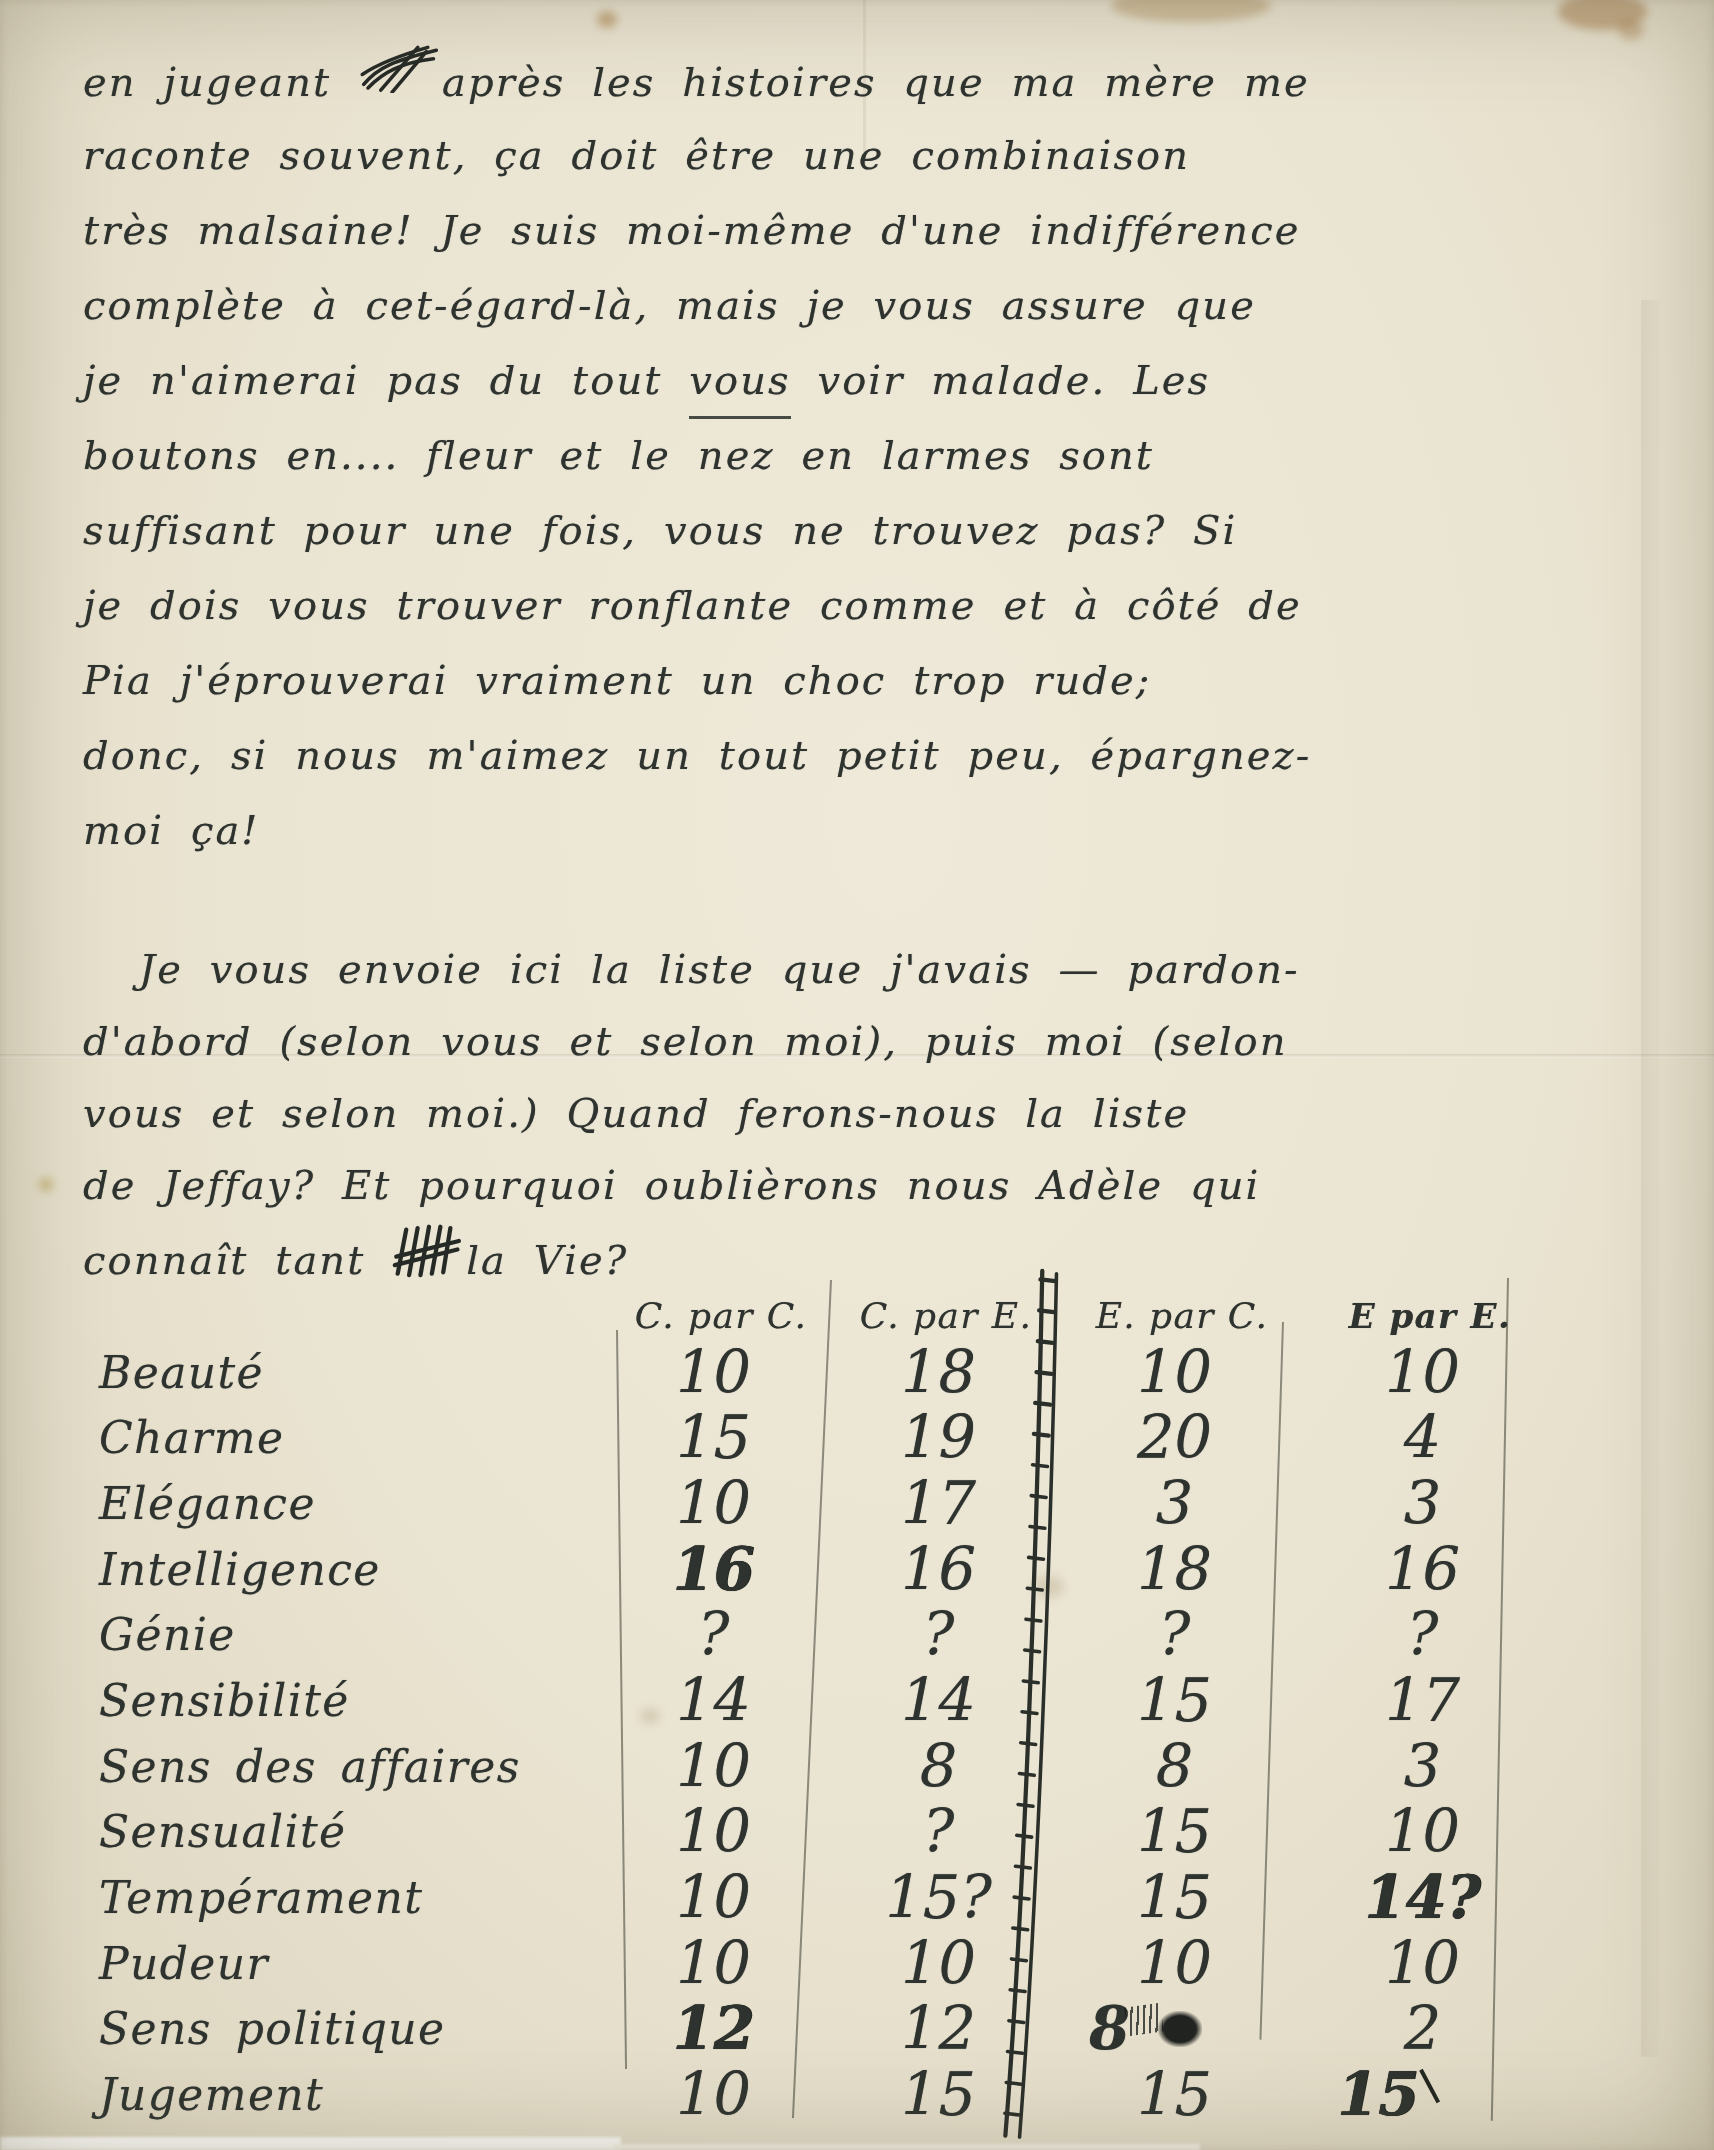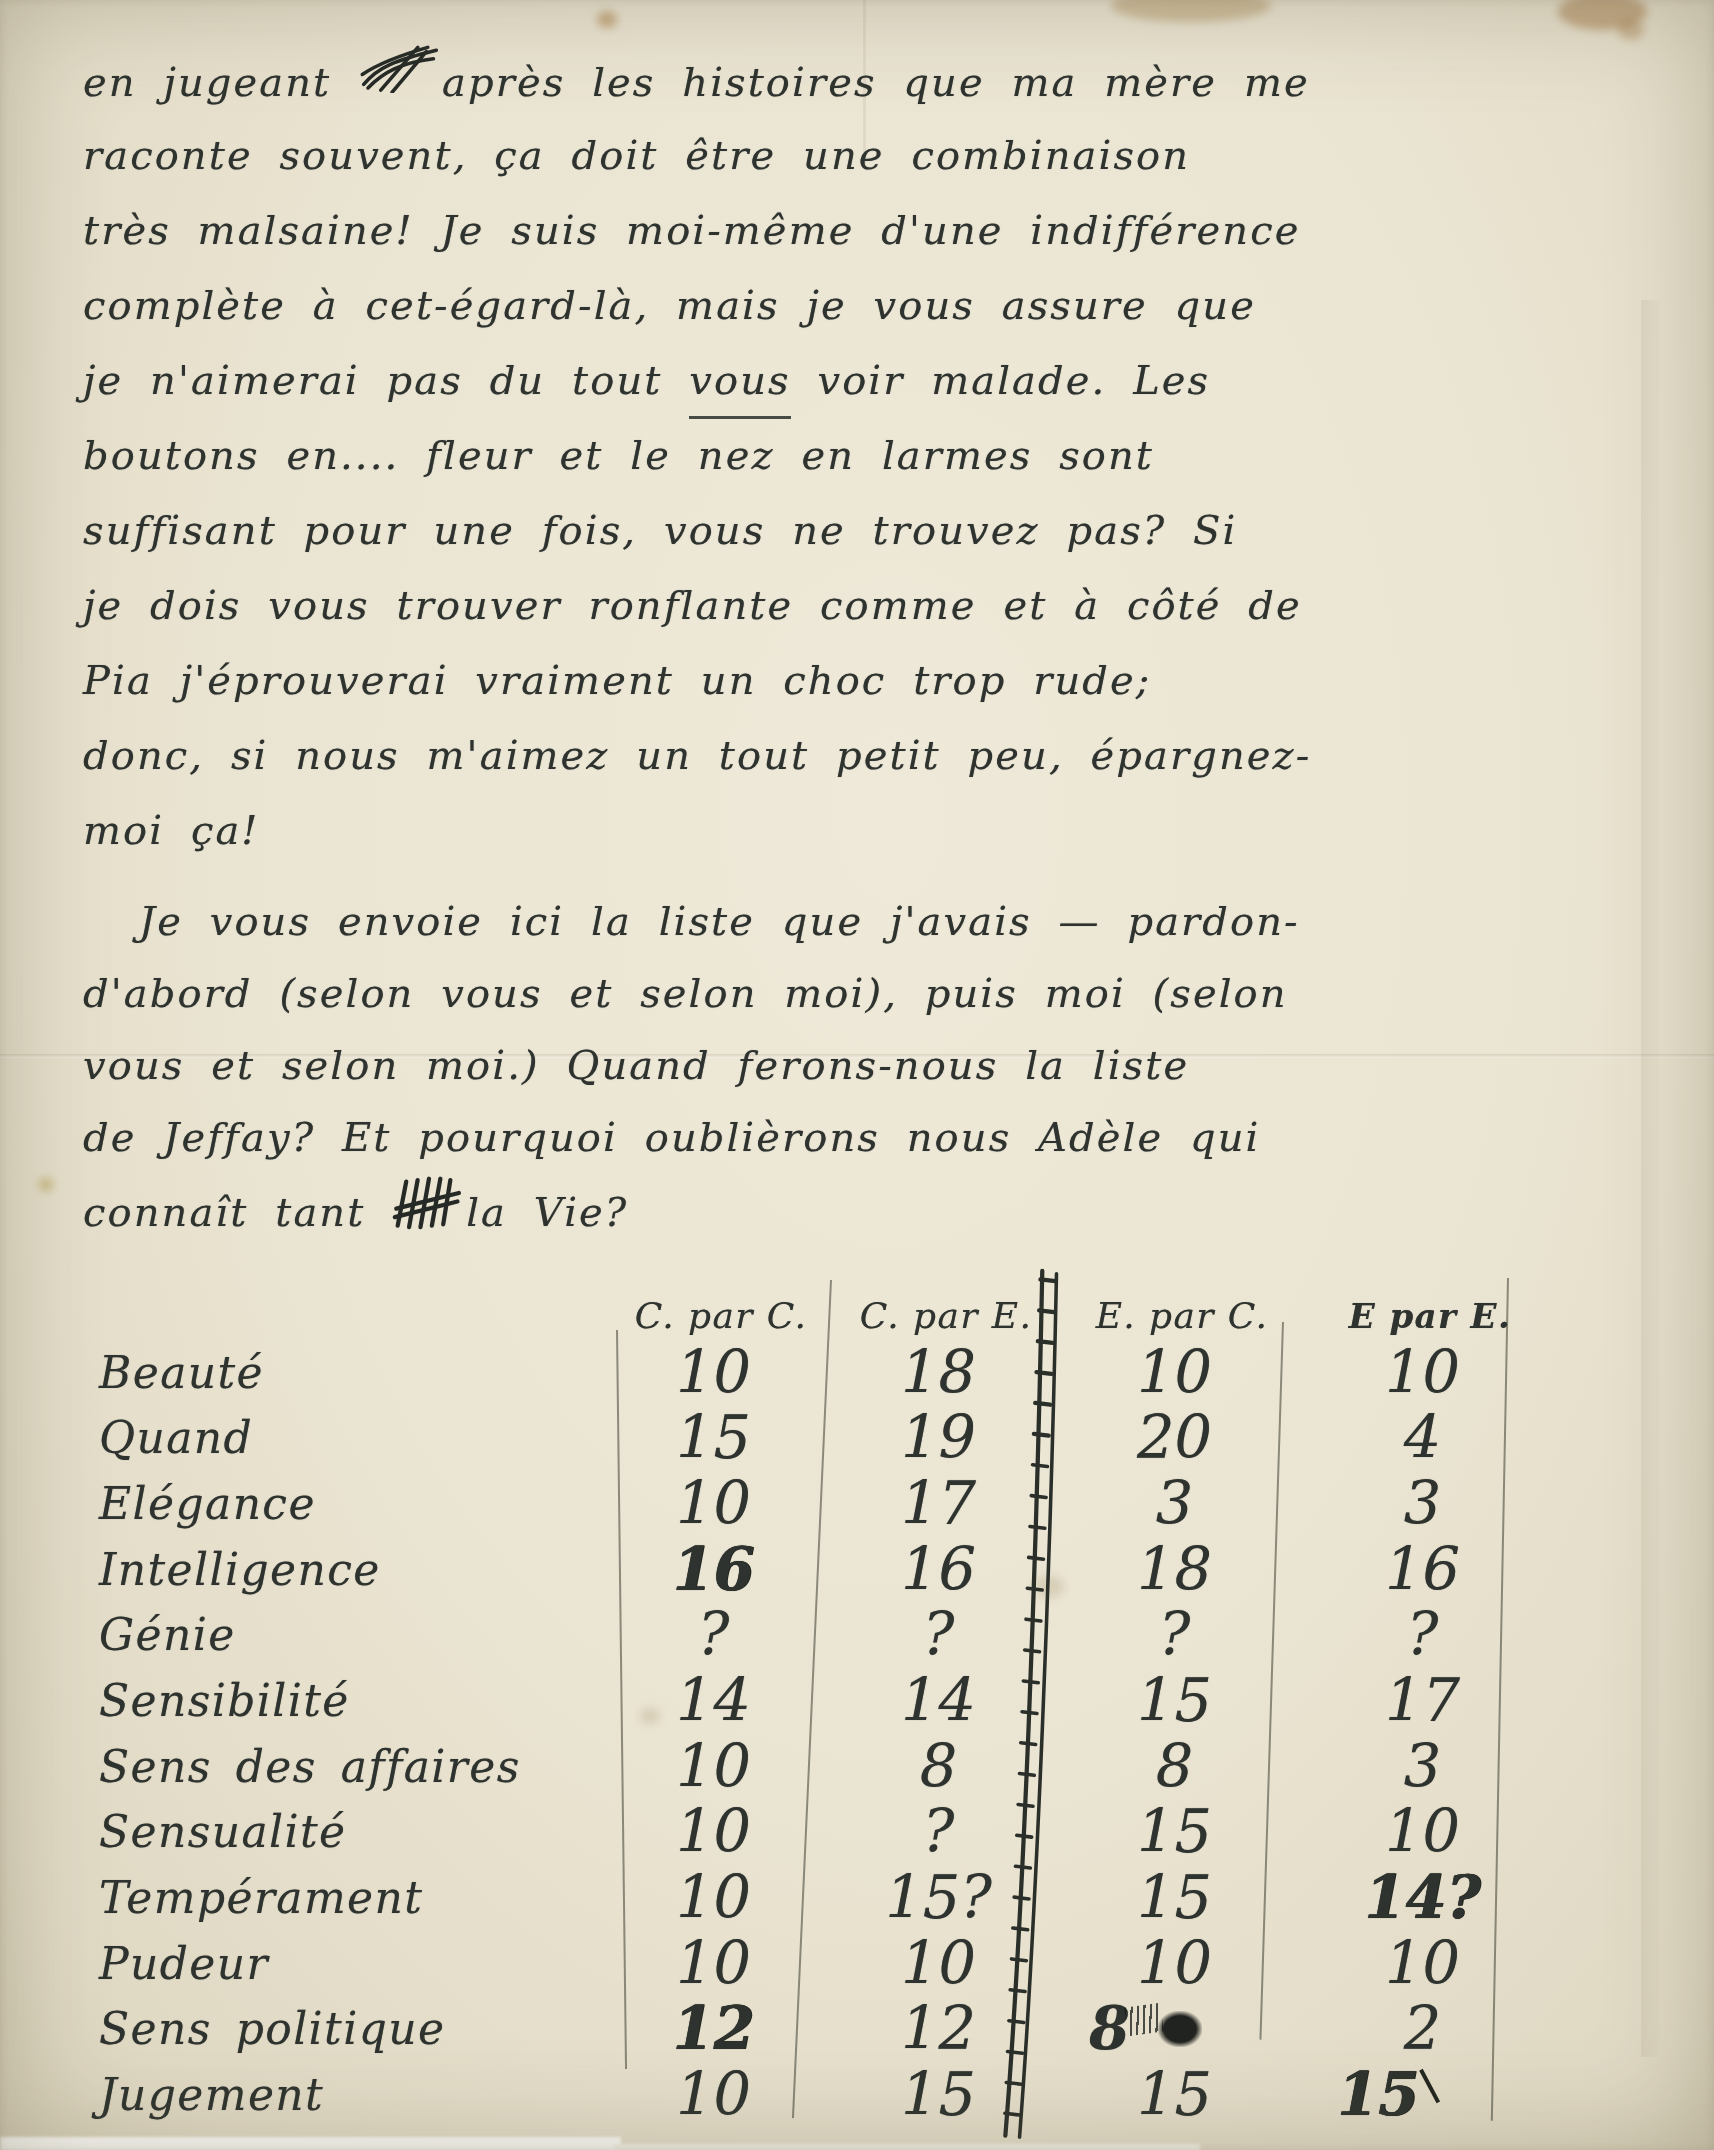--- a/index.html
+++ b/index.html
@@ -11,21 +11,21 @@
   .page::after{content:"";position:absolute;inset:0;pointer-events:none;
     box-shadow:inset 0 0 107px rgba(96,86,60,.32), inset 0 0 10px rgba(96,86,60,.15);}
   .hw{font-style:italic;}
   .para{position:absolute;left:83px;}
   .p1{top:43px;}
   .p1 .line{height:75px;line-height:75px;}
   .p2{top:885px;}
   .p2 .line{height:72px;line-height:72px;}
   .line{white-space:nowrap;font-size:40px;letter-spacing:2.1px;word-spacing:12px;font-style:italic;
         text-shadow:0 0 0.9px rgba(46,51,47,.55);}
-  .indent{padding-left:56px;}
+  .indent{padding-left:56px;margin-top:48px;}
   .ul{border-bottom:3.6px solid rgba(42,47,42,.85);padding-bottom:13px;margin-top:12px;}
   .scrib{display:inline-block;}
   .scrib svg{vertical-align:2.9px;}
   .scrib2 svg{vertical-align:-4.3px;}
   
   .thead,.trow{position:absolute;left:0;width:1714px;font-style:italic;}
   .thead{top:1270px;height:60px;line-height:60px;}
   .trow{height:66px;line-height:66px;}
   .th{position:absolute;width:186px;text-align:center;font-size:36px;letter-spacing:1.4px;
       text-shadow:0 0 0.7px rgba(46,51,47,.6);margin-top:16px;}
@@ -166,21 +166,21 @@
     </div>
 
     <div class="trow" style="top:1340px;padding-left:48px;">
       <span class="tlabel">Beauté</span>
       <span class="tv c1">10</span>
       <span class="tv c2">18</span>
       <span class="tv c3">10</span>
       <span class="tv c4">10</span>
     </div>
     <div class="trow" style="top:1405px;">
-      <span class="tlabel">Quand</span>
+      <span class="tlabel">Charme</span>
       <span class="tv c1">15</span>
       <span class="tv c2">19</span>
       <span class="tv c3">20</span>
       <span class="tv c4">4</span>
     </div>
     <div class="trow" style="top:1471px;">
       <span class="tlabel">Elégance</span>
       <span class="tv c1">10</span>
       <span class="tv c2">17</span>
       <span class="tv c3">3</span>

